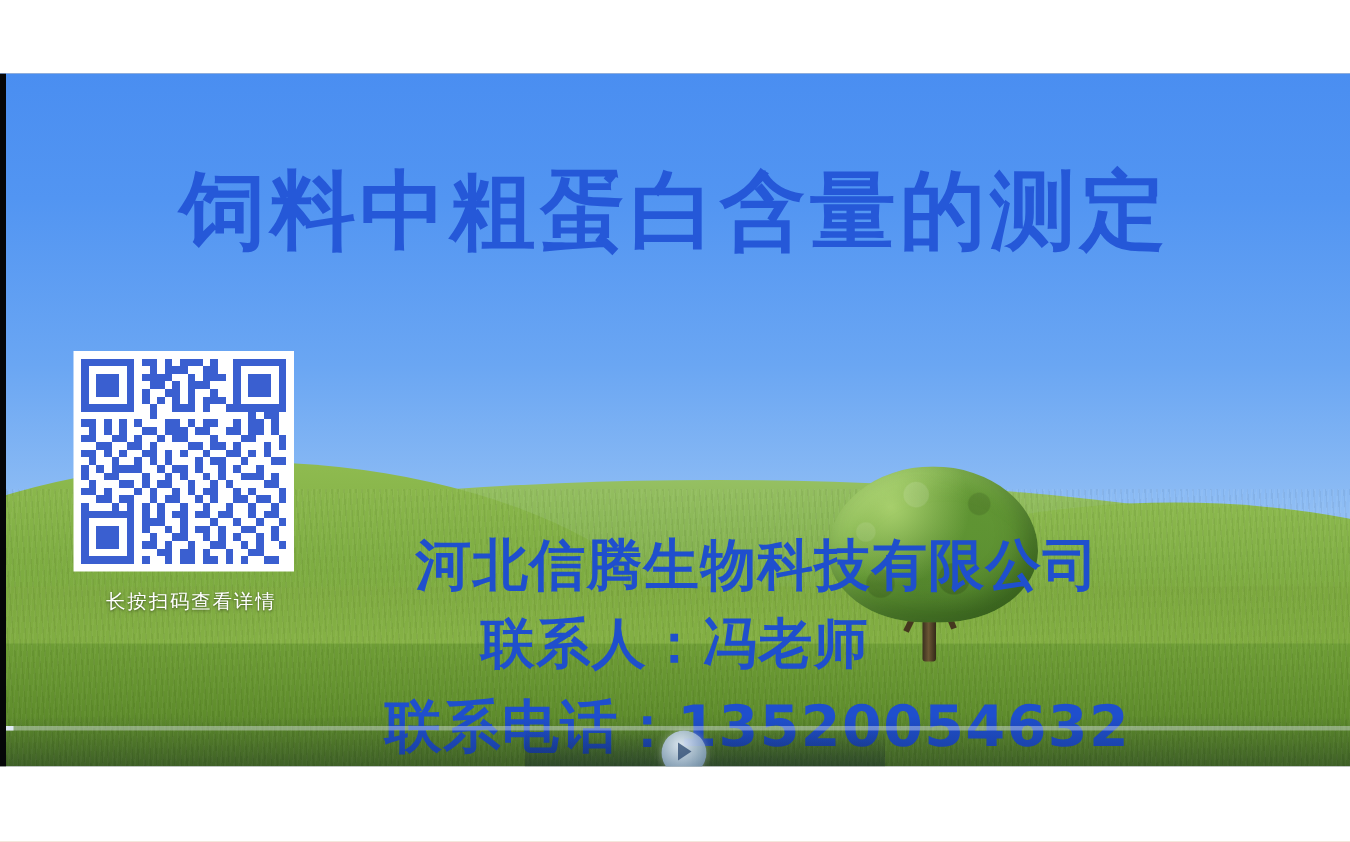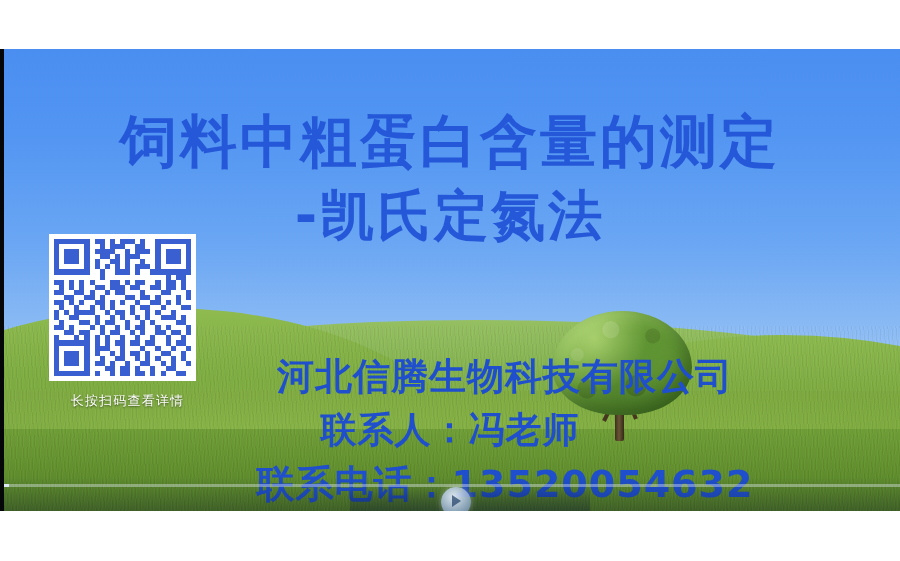--- a/index.html
+++ b/index.html
@@ -335,21 +335,20 @@
 
     <div class="tree">
       <div class="tree-branch b1"></div>
       <div class="tree-branch b2"></div>
       <div class="tree-trunk"></div>
       <div class="tree-crown"></div>
     </div>
 
     <div class="slide-text" id="title-line-1">饲料中粗蛋白含量的测定</div>
 
-    <div class="slide-text" id="title-line-2">-凯氏定氮法</div>
 
     <div class="slide-text" id="company-name">河北信腾生物科技有限公司</div>
 
     <div class="slide-text" id="contact-person">联系人：冯老师</div>
 
     <div class="slide-text" id="contact-phone">联系电话：13520054632</div>
 
     <div id="qr-block">
       <div class="qr-card">
         <svg viewBox="0 0 29 29" shape-rendering="crispEdges" aria-hidden="true">

